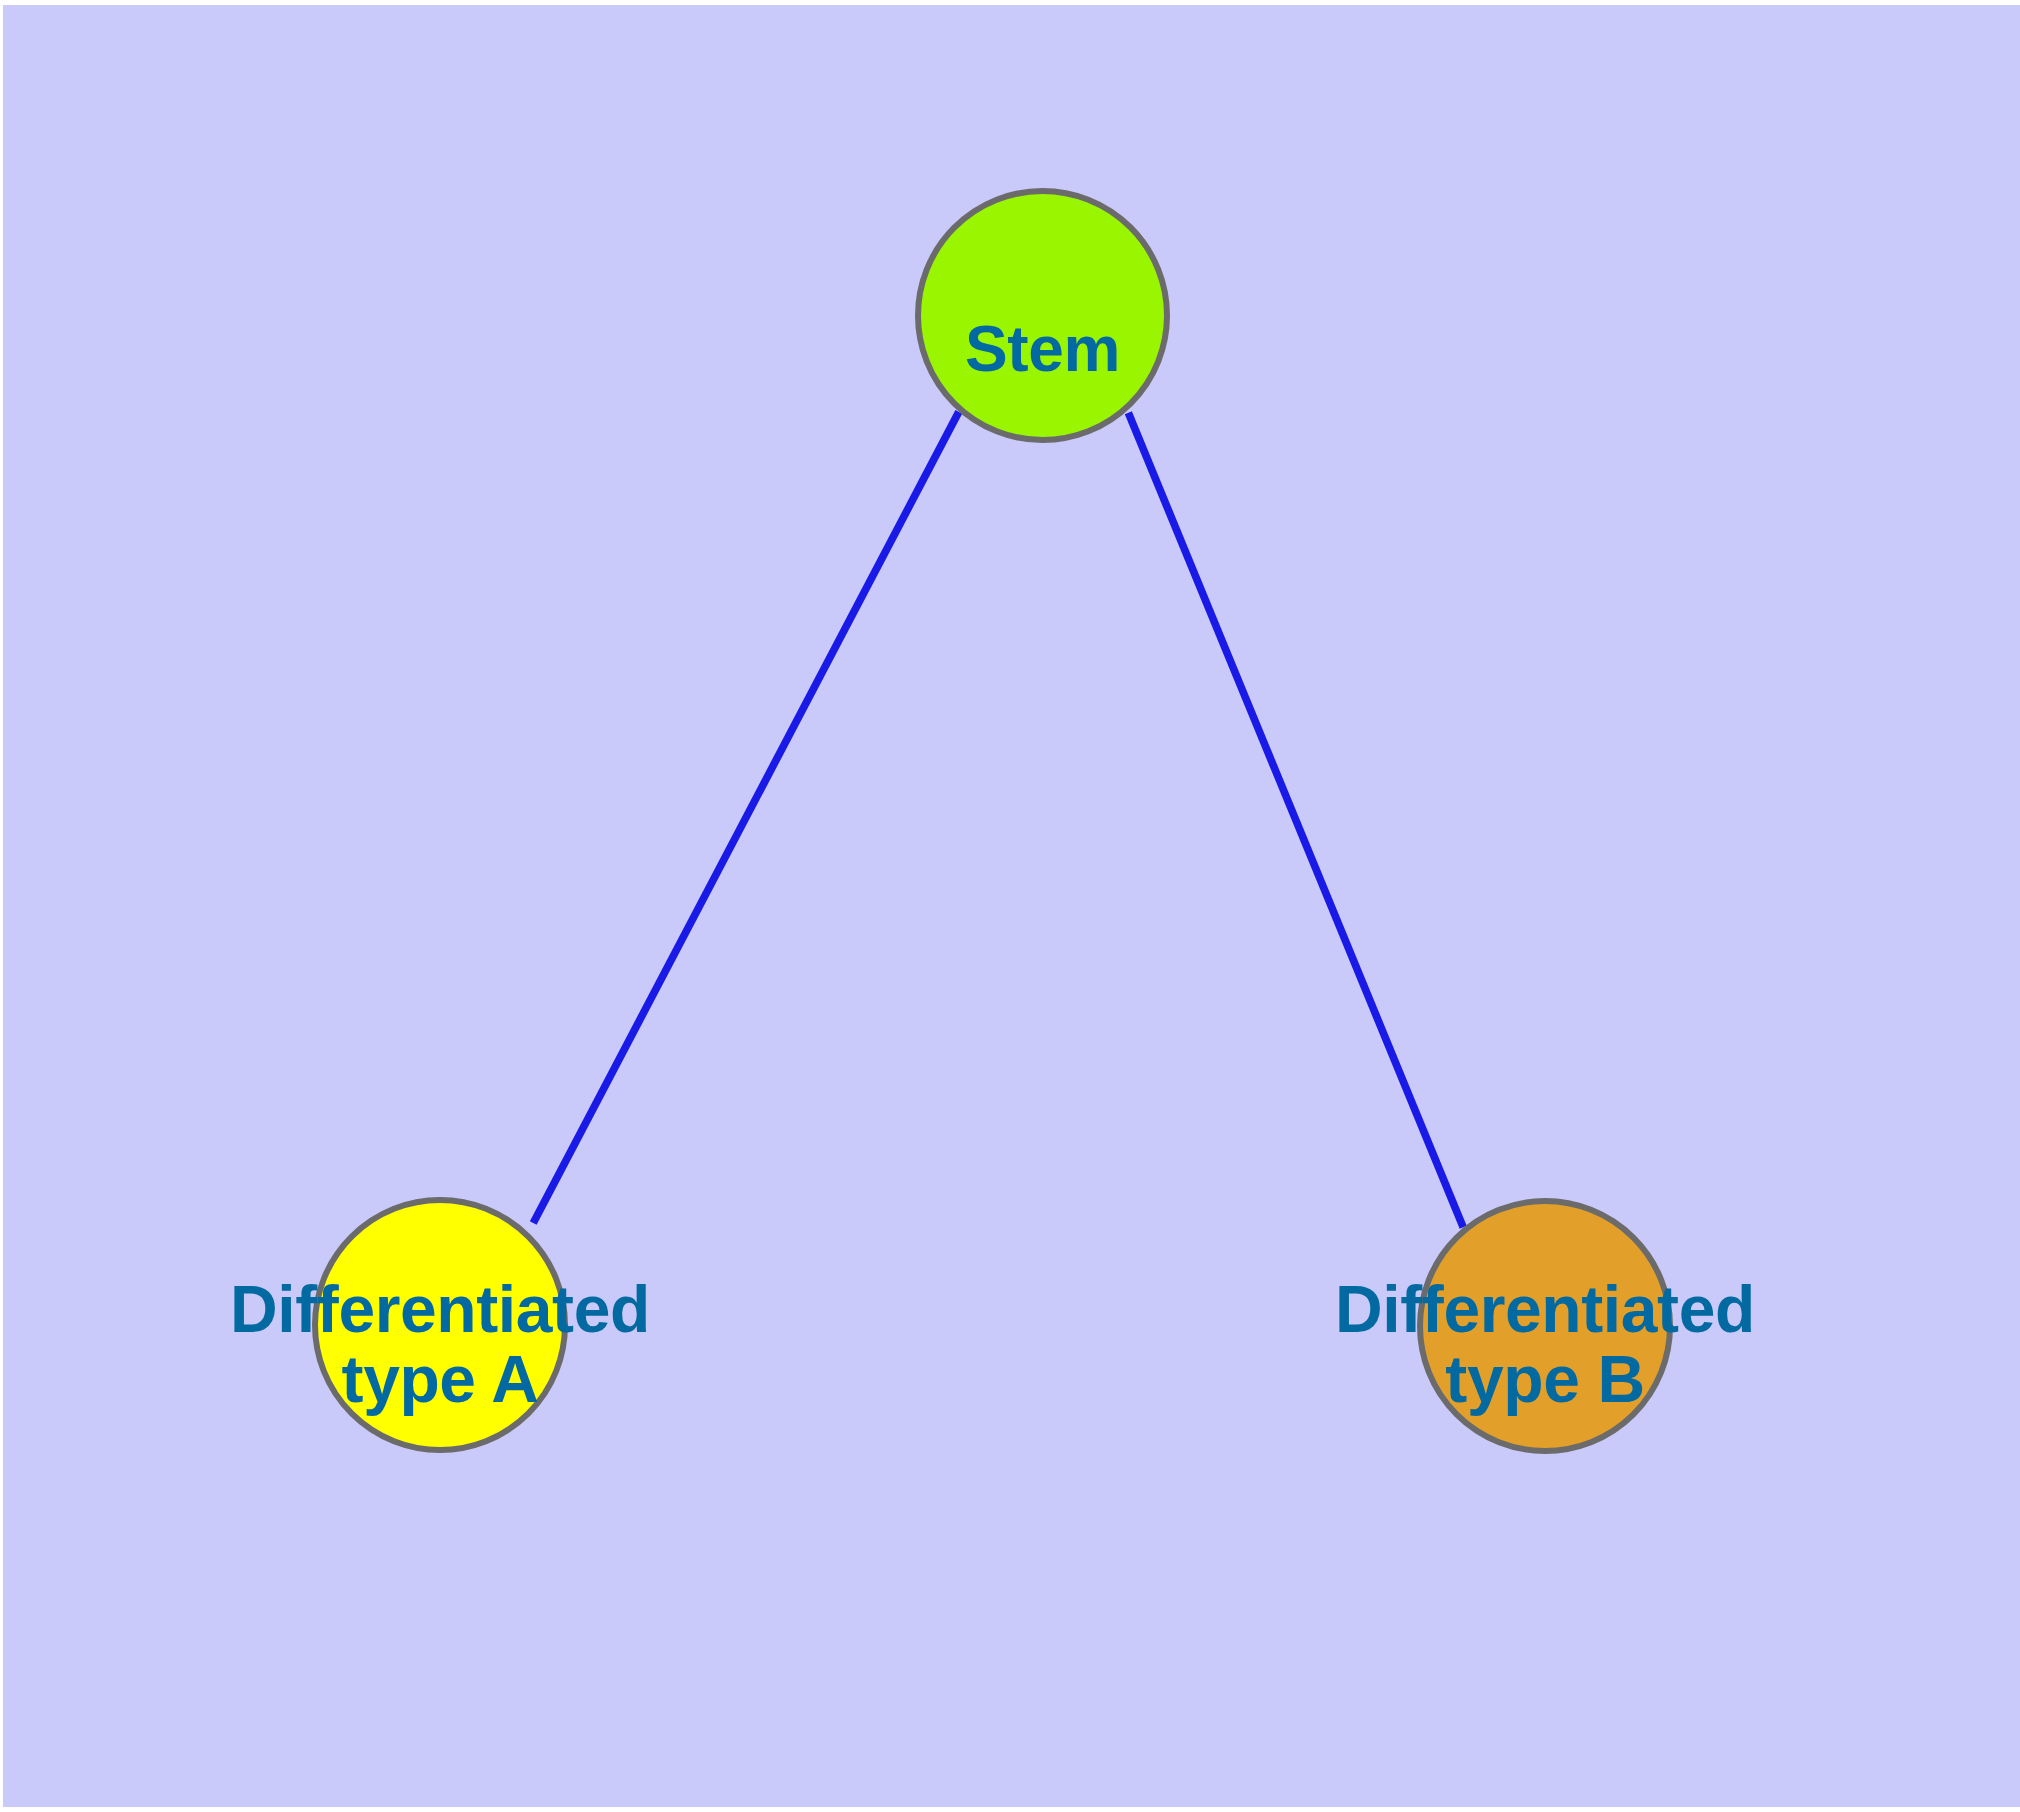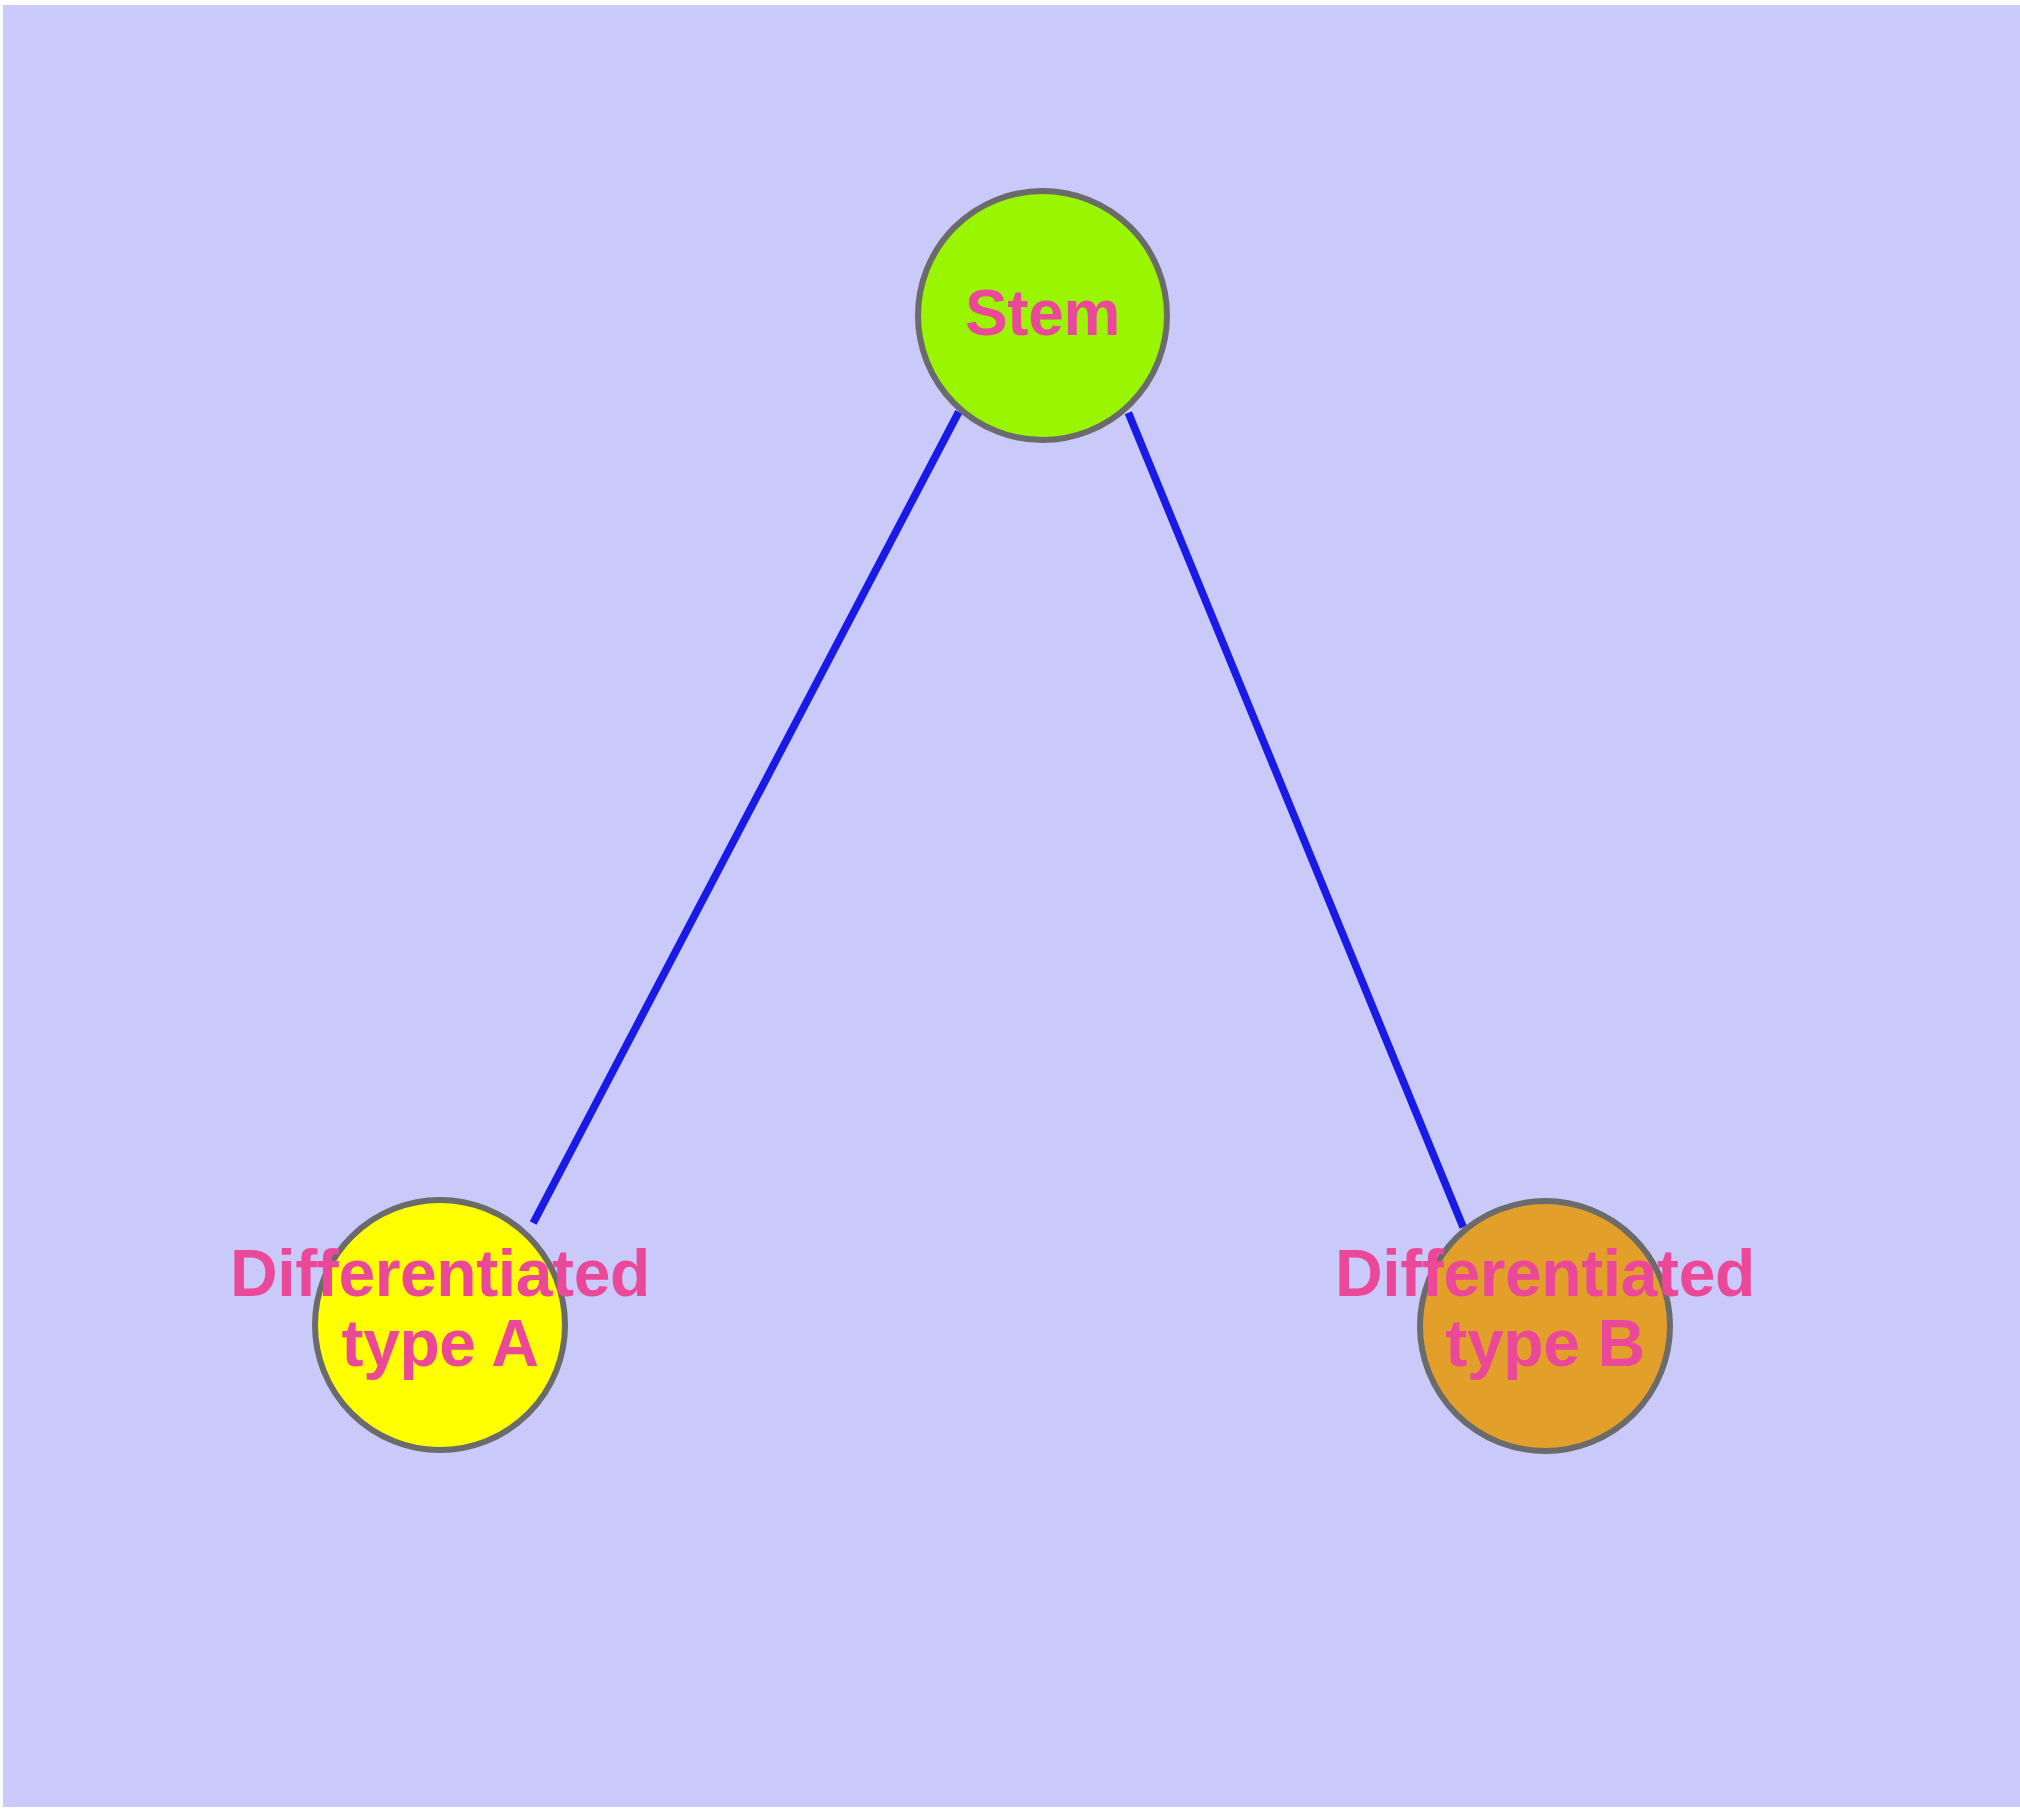--- a/index.html
+++ b/index.html
@@ -33,26 +33,27 @@
   }
   .graph-node {
     position: absolute;
     border-radius: 50%;
     box-sizing: border-box;
     border: 6px solid #6b6b6b;
   }
   .node-label {
     position: absolute;
     text-align: center;
-    color: #ec4899;
+    color: #0369a1;
     font-weight: bold;
     line-height: 1.06;
     white-space: pre-line;
     pointer-events: none;
     letter-spacing: -0.4px;
+    margin-top: 36px;
   }
   #node-stem {
     left: 915px;
     top: 188px;
     width: 255px;
     height: 255px;
   }
   #label-stem {
     left: 915px;
     top: 280px;

